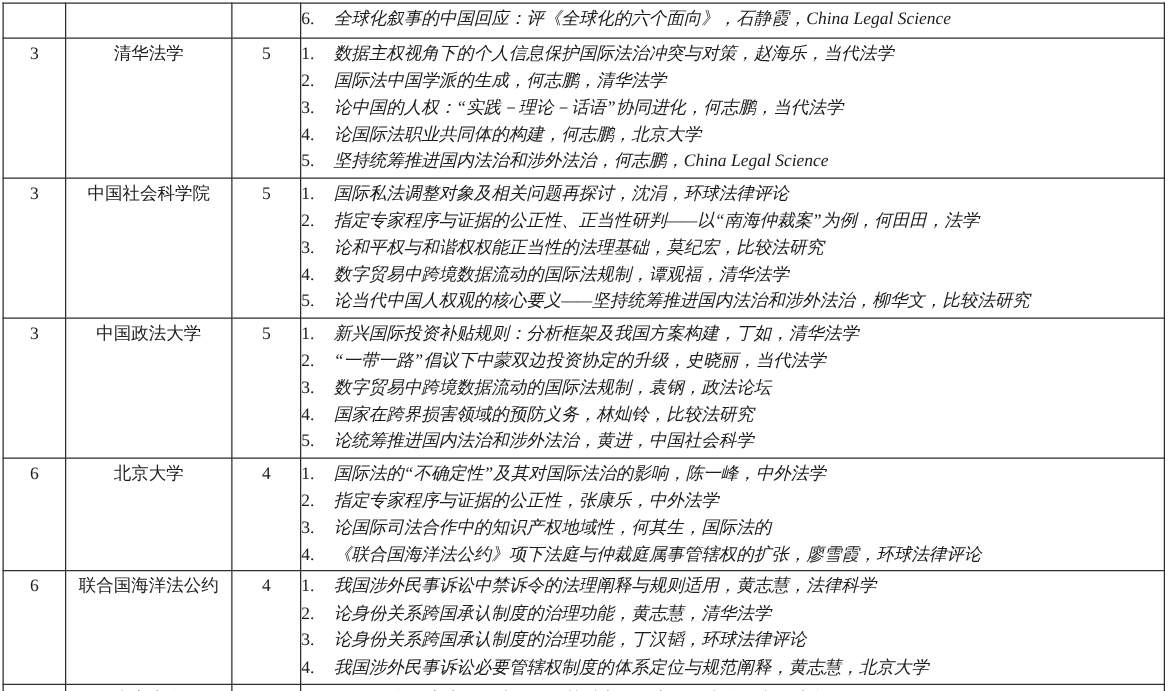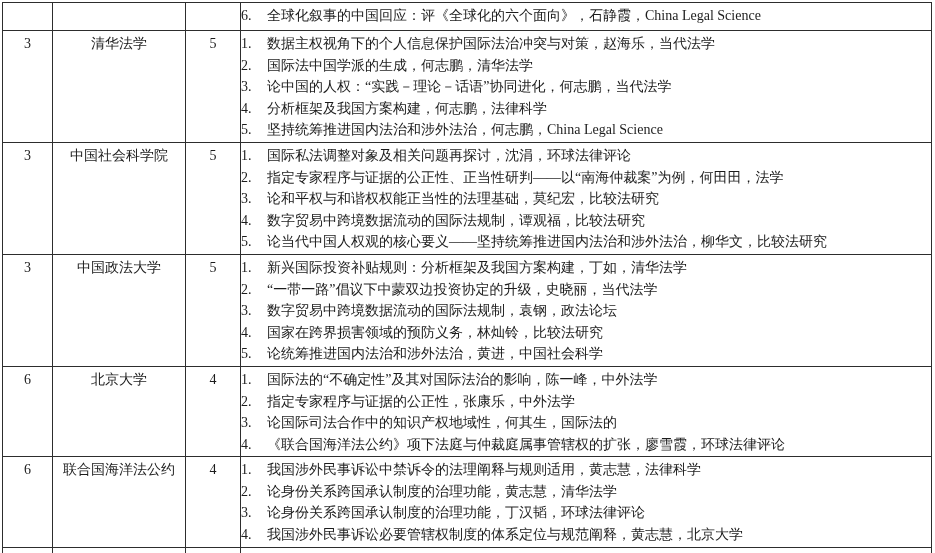--- a/index.html
+++ b/index.html
@@ -47,20 +47,21 @@
     line-height: 21.6px;
     white-space: nowrap;
     overflow: hidden;
   }
   .paper-number {
     flex: 0 0 26px;
     width: 26px;
   }
   .paper-title {
     flex: 1 1 auto;
+    font-style: italic;
   }
   
   tr[data-partial="true"] td { height: 24px; }
 </style>
 </head>
 <body>
 
 <div class="page">
   <table class="rank-table">
     <colgroup>
@@ -96,21 +97,21 @@
               <div class="paper-item">
     <span class="paper-number">2.</span>
     <span class="paper-title">国际法中国学派的生成，何志鹏，清华法学</span>
   </div>
               <div class="paper-item">
     <span class="paper-number">3.</span>
     <span class="paper-title">论中国的人权：“实践－理论－话语”协同进化，何志鹏，当代法学</span>
   </div>
               <div class="paper-item">
     <span class="paper-number">4.</span>
-    <span class="paper-title">分析框架及我国方案构建，何志鹏，法律科学</span>
+    <span class="paper-title">论国际法职业共同体的构建，何志鹏，北京大学</span>
   </div>
               <div class="paper-item">
     <span class="paper-number">5.</span>
     <span class="paper-title">坚持统筹推进国内法治和涉外法治，何志鹏，China Legal Science</span>
   </div>
             </div>
     </td>
   </tr>
         <tr data-partial="false">
     <td class="cell-center">3</td>
@@ -125,21 +126,21 @@
               <div class="paper-item">
     <span class="paper-number">2.</span>
     <span class="paper-title">指定专家程序与证据的公正性、正当性研判——以“南海仲裁案”为例，何田田，法学</span>
   </div>
               <div class="paper-item">
     <span class="paper-number">3.</span>
     <span class="paper-title">论和平权与和谐权权能正当性的法理基础，莫纪宏，比较法研究</span>
   </div>
               <div class="paper-item">
     <span class="paper-number">4.</span>
-    <span class="paper-title">数字贸易中跨境数据流动的国际法规制，谭观福，比较法研究</span>
+    <span class="paper-title">数字贸易中跨境数据流动的国际法规制，谭观福，清华法学</span>
   </div>
               <div class="paper-item">
     <span class="paper-number">5.</span>
     <span class="paper-title">论当代中国人权观的核心要义——坚持统筹推进国内法治和涉外法治，柳华文，比较法研究</span>
   </div>
             </div>
     </td>
   </tr>
         <tr data-partial="false">
     <td class="cell-center">3</td>

